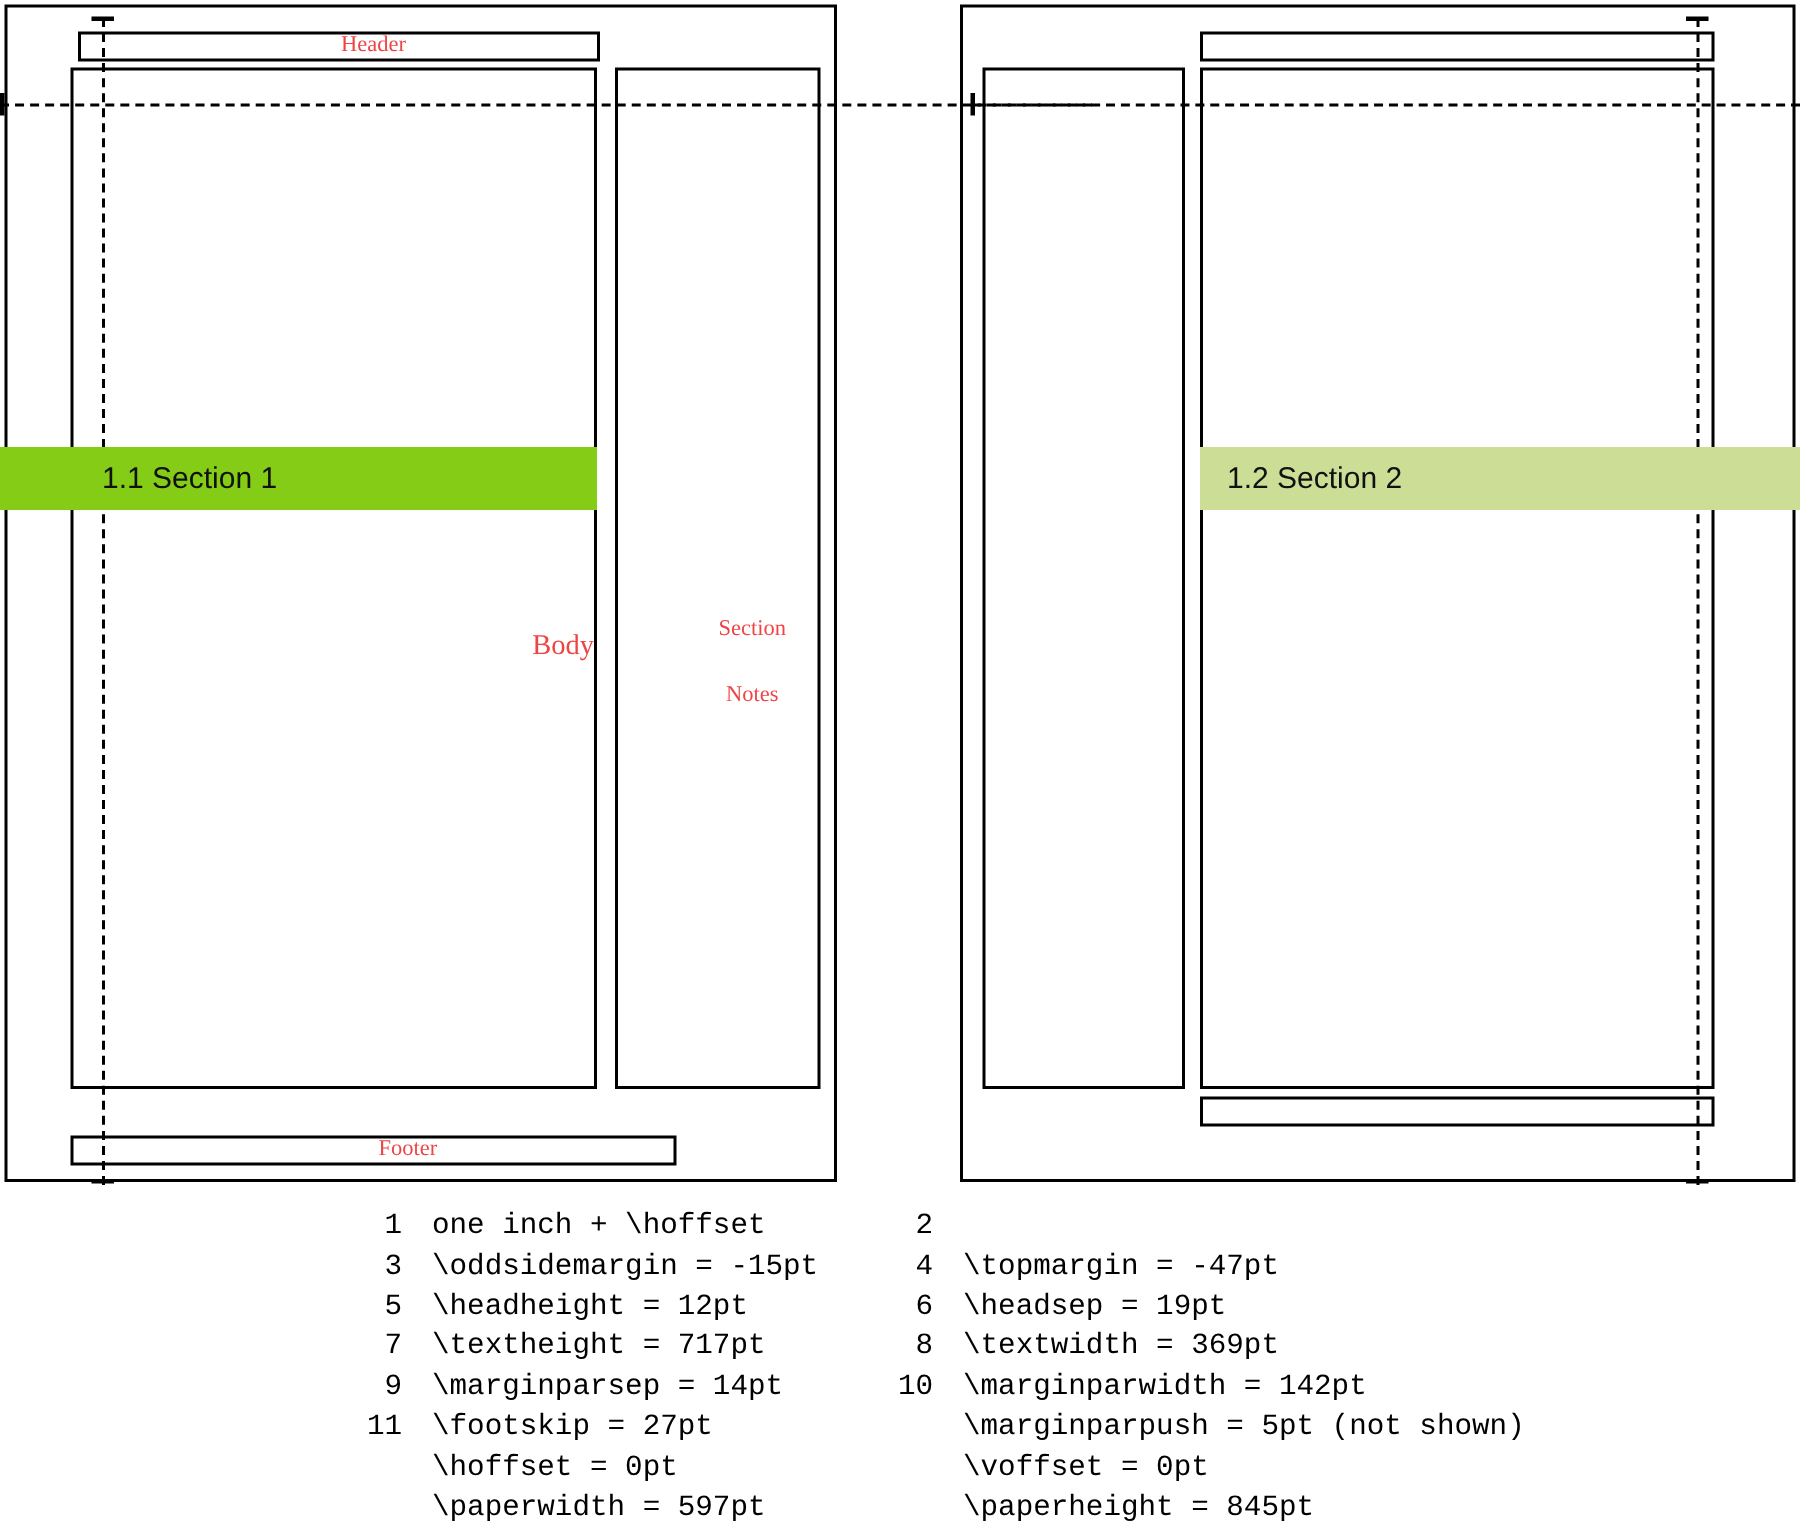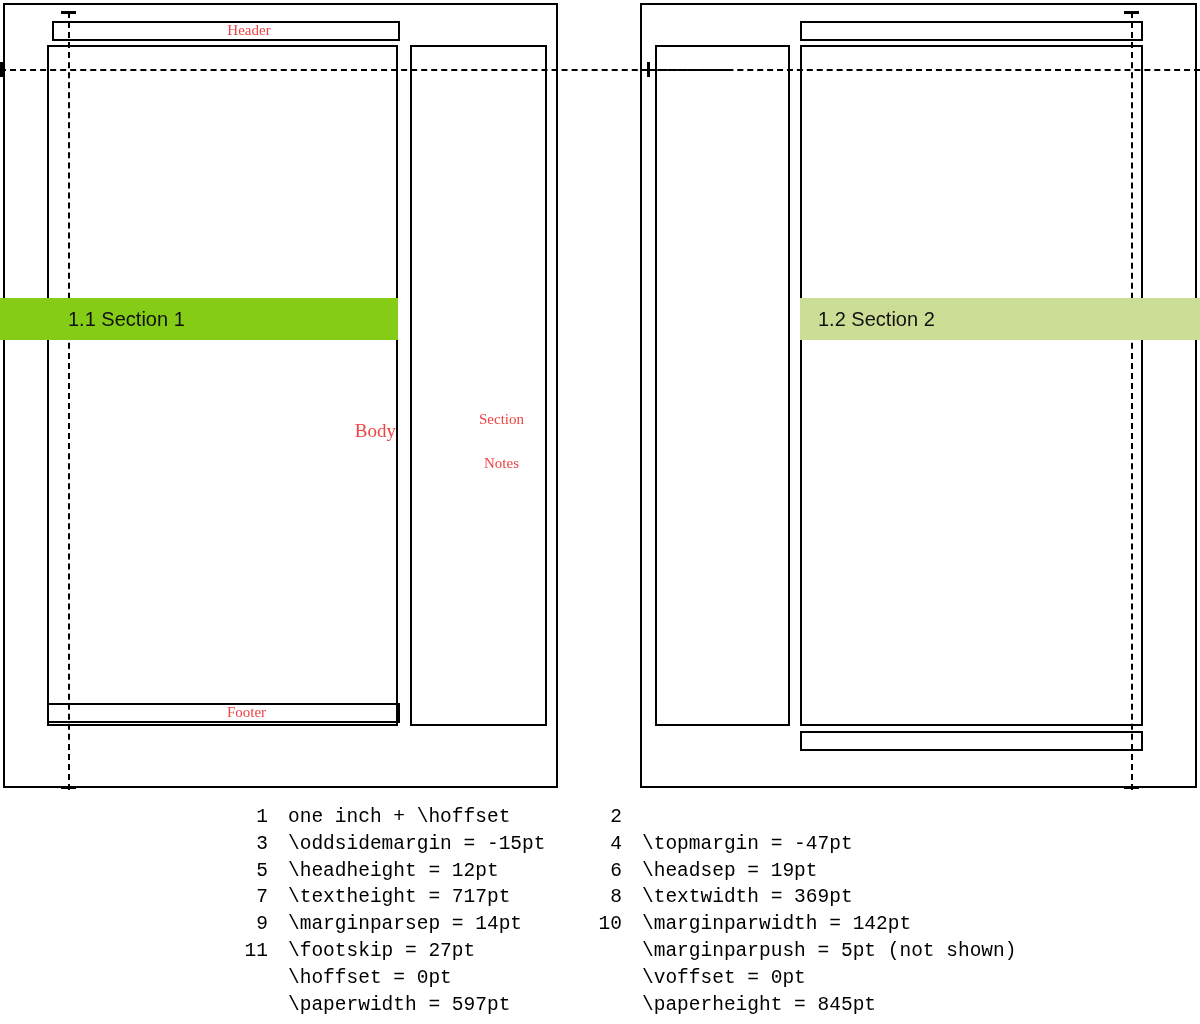--- a/index.html
+++ b/index.html
@@ -141,21 +141,21 @@
 
   <div class="box" style="left:47px; top:45px; width:351px; height:681px;">
     <div class="box-label body-label">Body</div>
   </div>
 
   <div class="box" style="left:410px; top:45px; width:137px; height:681px;">
     <div class="box-label margin-label">Section</div>
     <div class="box-label margin-label" style="top:385px;margin-top:24px;">Notes</div>
   </div>
 
-  <div class="box" style="left:47px; top:703px; width:353px; height:20px;">
+  <div class="box" style="left:47px; top:757px; width:404px; height:20px;">
     <div class="box-label ftr-label">Footer</div>
   </div>
 
   <div class="dash-h" style="left:0px; top:69px; width:728px;"></div>
   <div class="dash-v" style="left:68px; top:12px; height:778px;"></div>
   <div class="tick" style="left:61px; top:11px; width:15px; height:2.5px;"></div>
   <div class="tick" style="left:61px; top:786px; width:15px; height:2.5px;"></div>
   <div class="tick" style="left:0px; top:62px; width:2.5px; height:15px;"></div>
 
   <div class="page-frame" style="left:640px; top:3px; width:557px; height:785px;"></div>

